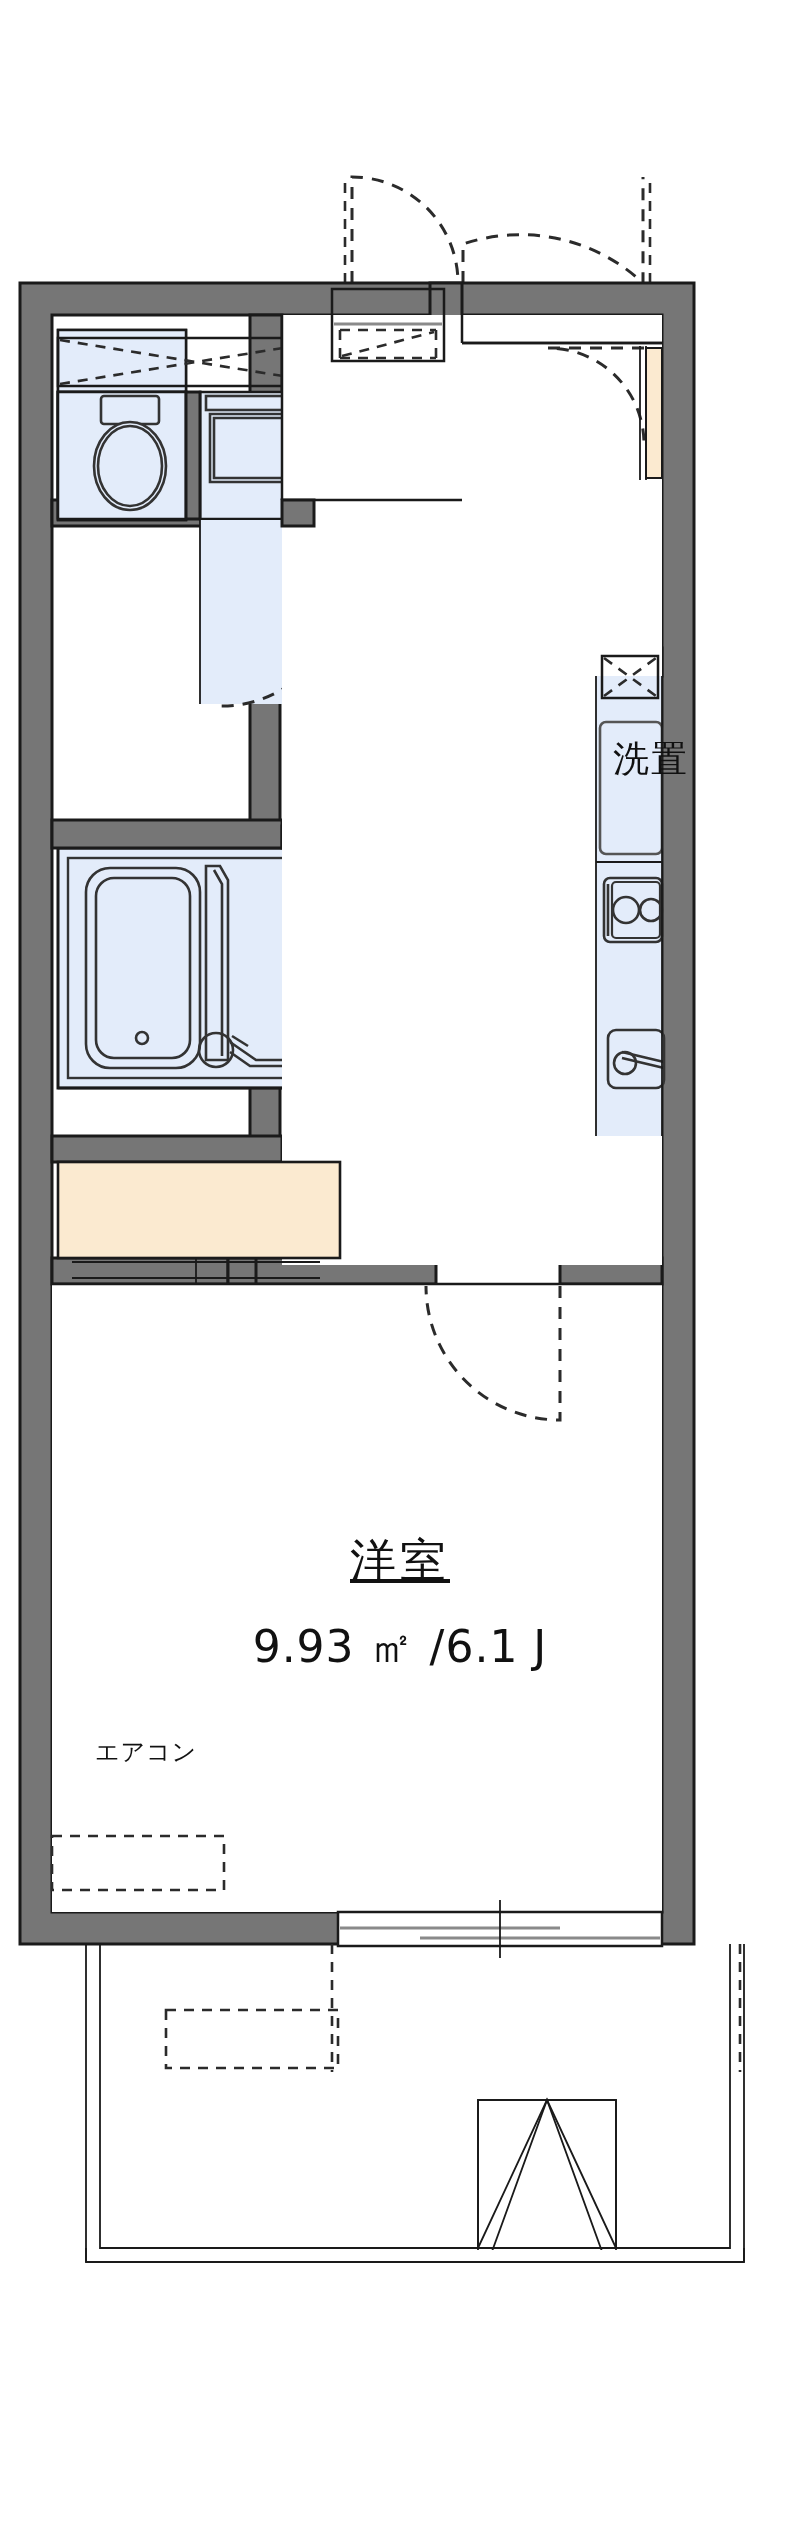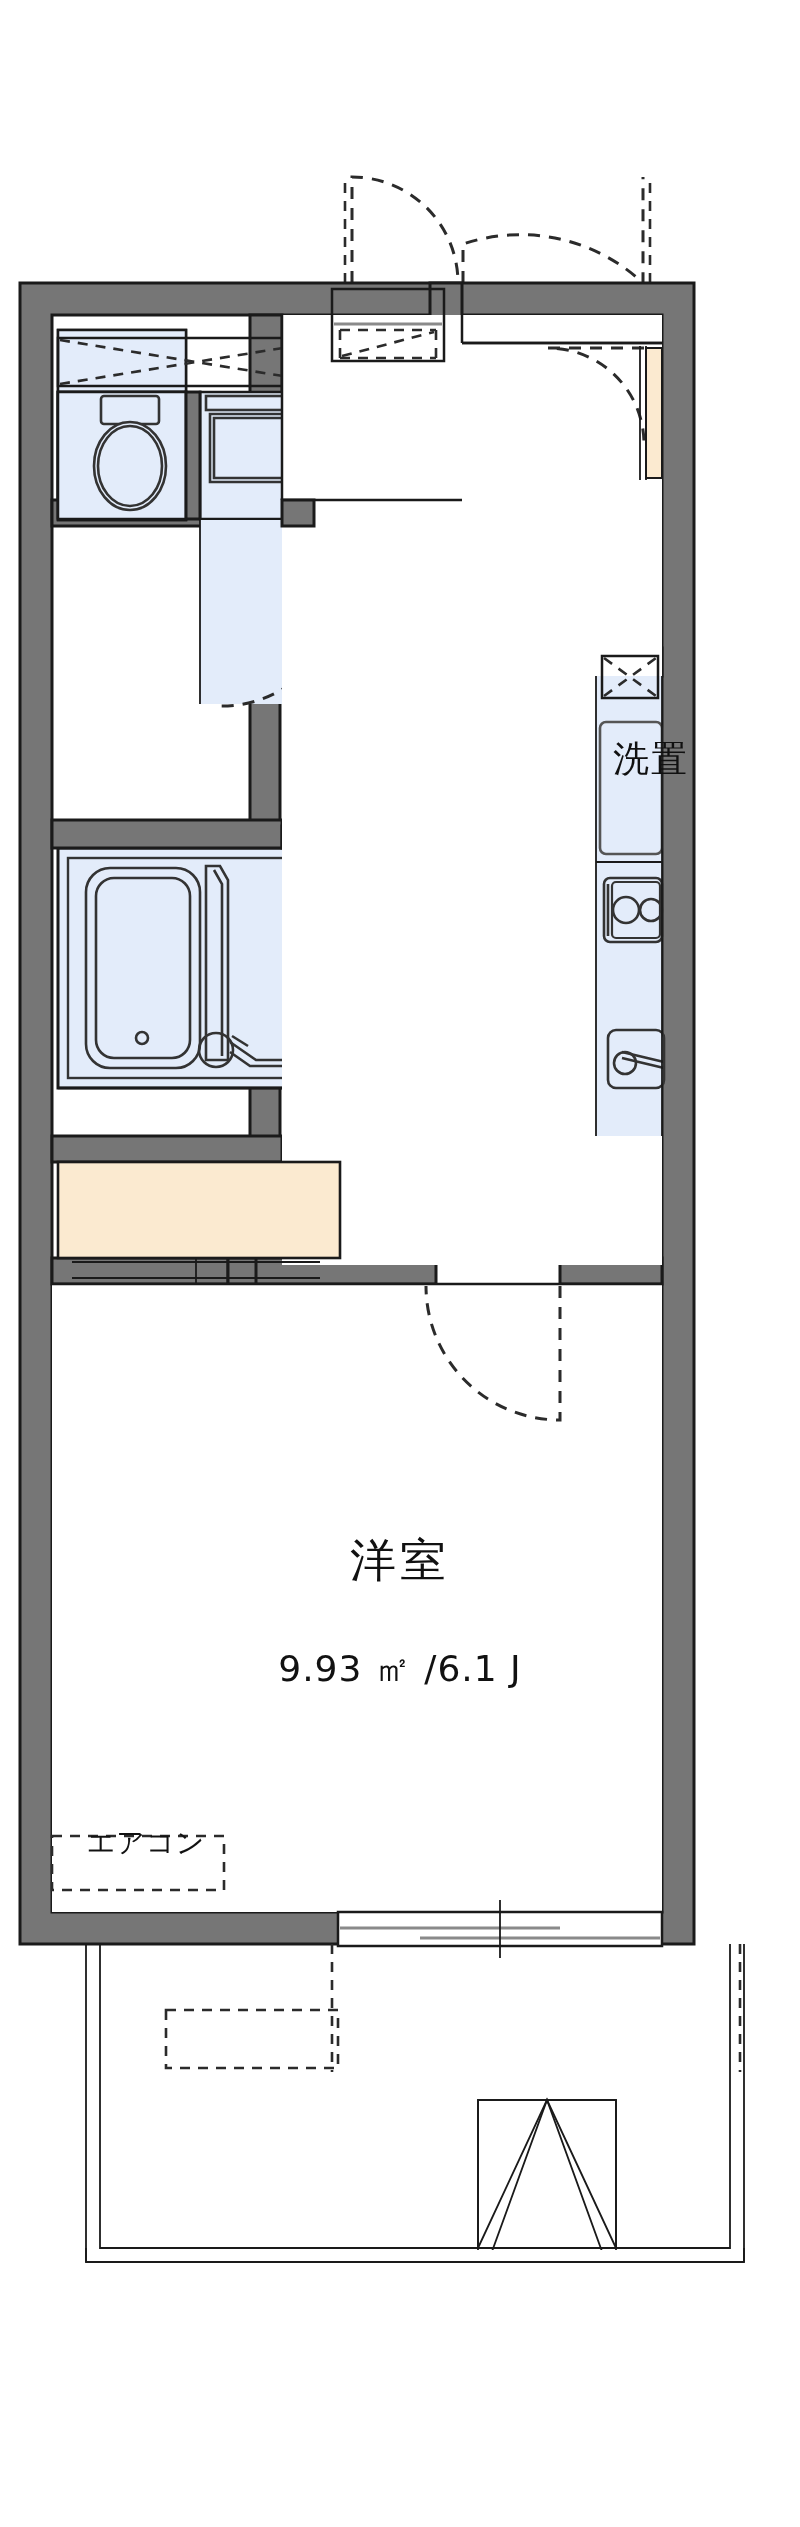--- a/index.html
+++ b/index.html
@@ -1,24 +1,24 @@
 <!DOCTYPE html>
 <html><head>
 <meta charset="utf-8">
 <style>
   html,body{margin:0;padding:0;background:#ffffff;}
   body{font-family:"Liberation Sans","DejaVu Sans",sans-serif;}
   #page{position:relative;width:800px;height:2527px;background:#ffffff;overflow:hidden;}
   #plan{position:absolute;left:0;top:0;width:800px;height:2527px;}
   .lbl{position:absolute;text-align:center;color:#111;white-space:nowrap;font-family:"DejaVu Sans","Liberation Sans",sans-serif;}
-  #room-name{left:0;right:0;top:1530px;font-size:46px;letter-spacing:4px;}
-  #room-area{left:0;right:0;top:1618px;font-size:36px;letter-spacing:1px;margin-top:27px;}
+  #room-name{left:0;right:0;top:1530px;font-size:46px;letter-spacing:4px;text-decoration:underline;}
+  #room-area{left:0;right:0;top:1618px;font-size:44px;letter-spacing:1px;}
   #washer-label{left:596px;top:740px;width:110px;font-size:36px;letter-spacing:2px;line-height:1.05;}
   #closet-label{left:60px;top:1170px;width:340px;font-size:36px;letter-spacing:4px;}
-  #aircon-label{left:56px;top:1824px;width:180px;font-size:28px;letter-spacing:1px;}
+  #aircon-label{left:56px;top:1736px;width:180px;font-size:24px;letter-spacing:1px;}
 </style>
 </head>
 <body>
 
 <div id="page">
 
   <svg id="plan" viewBox="0 0 800 2527">
 
     <defs>
       <style>

